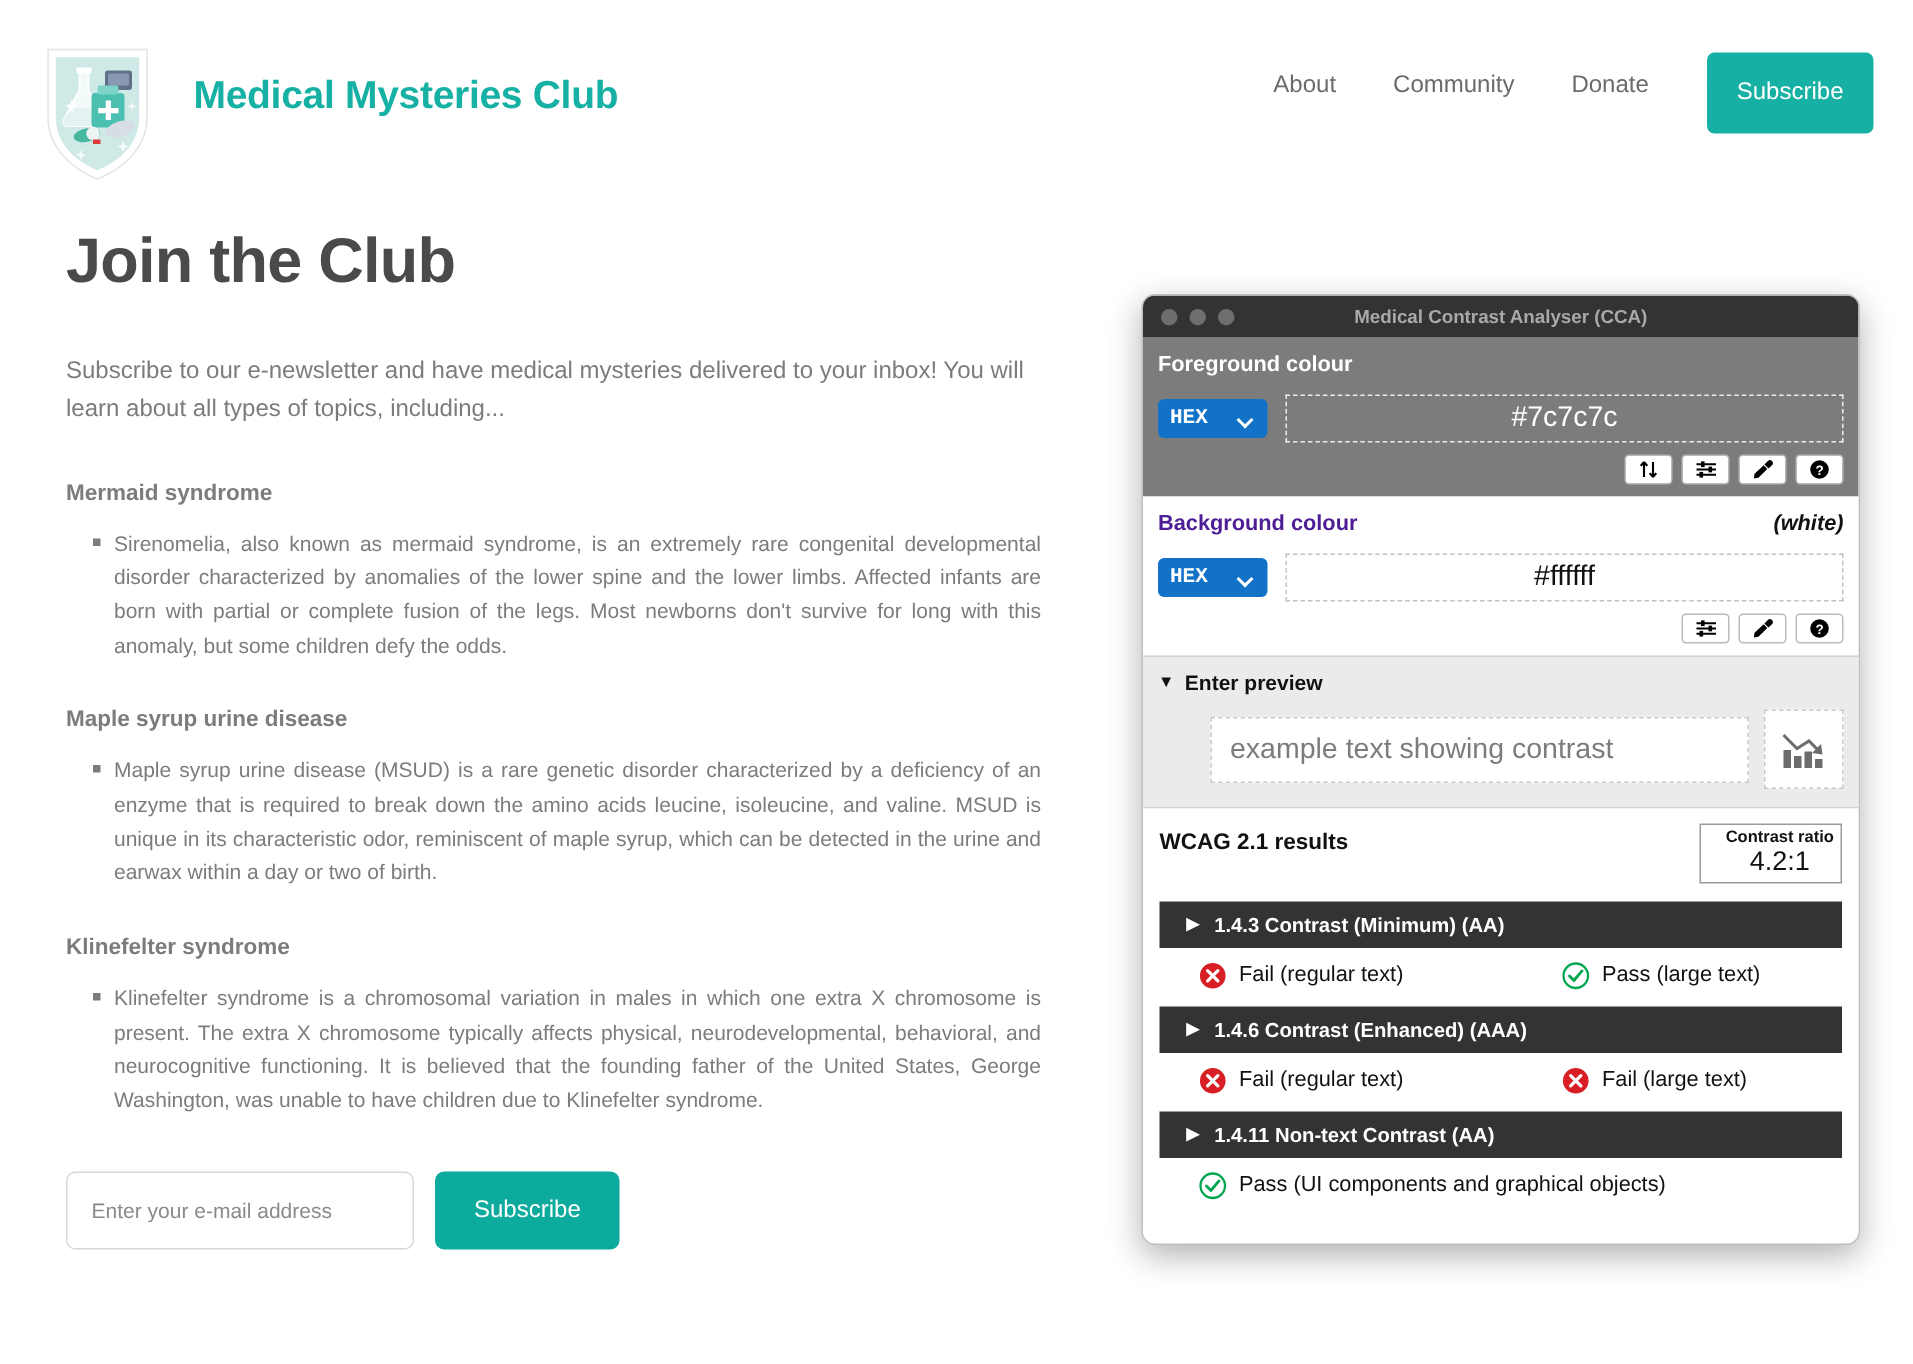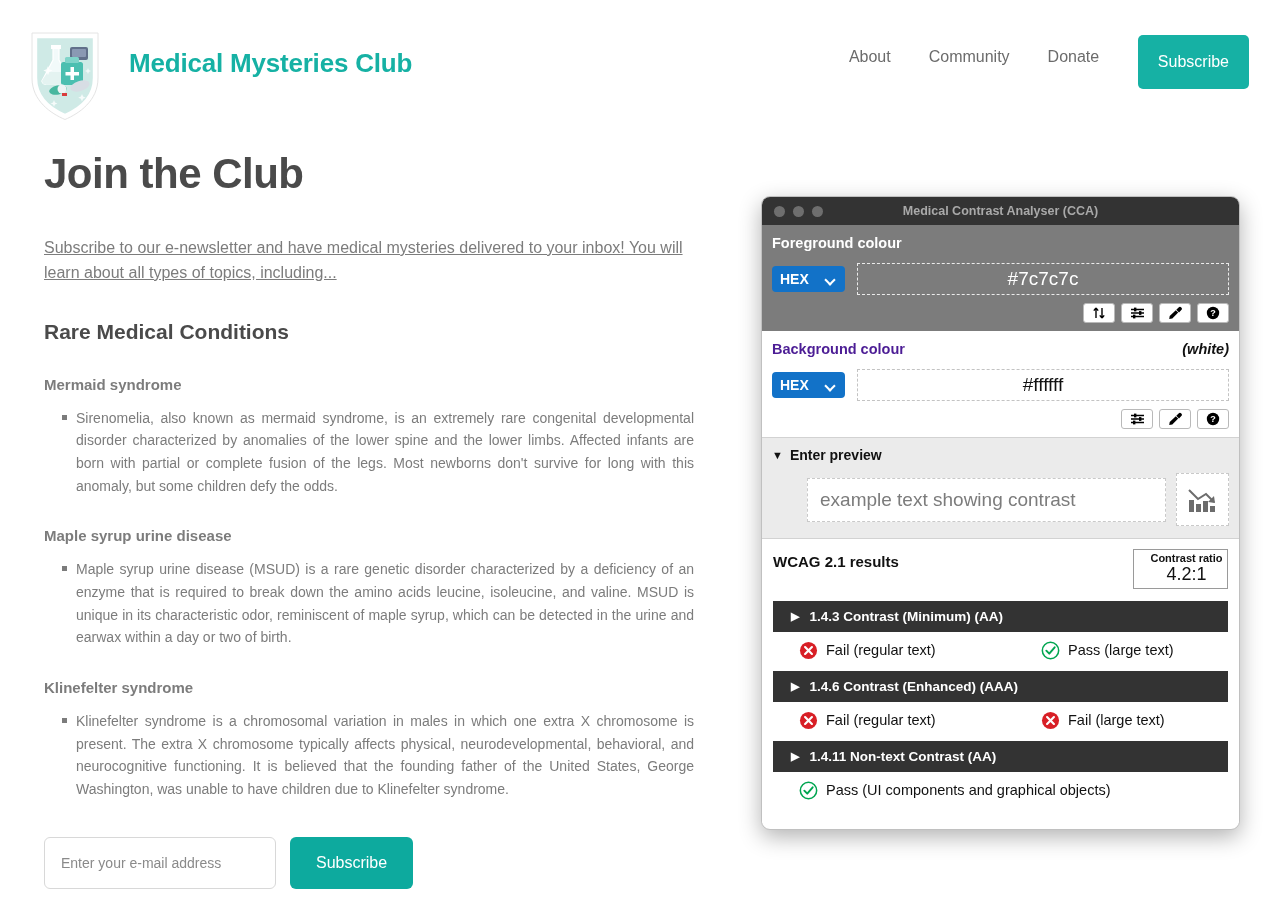--- a/index.html
+++ b/index.html
@@ -45,21 +45,20 @@
   .main {
     position:absolute; left:44px; top:150px; width:650px;
   }
   .page-title {
     font-size:42px; font-weight:bold; color:#4a4a4a;
     margin:0 0 38px 0; letter-spacing:-0.5px;
   }
   .intro {
     font-size:16px; color:#7c7c7c; line-height:1.55;
     margin:0 0 34px 0;
-    text-decoration:underline;
   }
   .section-title {
     font-size:21px; font-weight:bold; color:#4a4a4a;
     margin:0 0 32px 0;
   }
   .cond-title {
     font-size:15px; font-weight:bold; color:#7c7c7c;
     margin:0 0 14px 0;
   }
   .cond-list {
@@ -129,21 +128,21 @@
   .sec-label { font-size:14.5px; font-weight:bold; }
   .fg-section .sec-label { color:#ffffff; }
   .bg-section .sec-label { color:#4c1d95; }
   .sec-note { font-size:14.5px; font-style:italic; font-weight:bold; color:#111; }
 
   .color-row { display:flex; align-items:center; gap:12px; }
   .fmt-select {
     background:#1272c8; color:#ffffff; border:none; border-radius:4px;
     font-size:14px; font-weight:bold; height:26px; width:73px;
     padding:0 4px 0 8px;
-    font-family:Liberation Sans, sans-serif;
+    font-family:Liberation Mono, monospace;
     appearance:none; -webkit-appearance:none; cursor:pointer;
   }
   .select-wrap { position:relative; }
   .select-wrap::after {
     content:""; position:absolute; right:11px; top:10px;
     width:6px; height:6px; border-right:2px solid #fff; border-bottom:2px solid #fff;
     transform:rotate(45deg); pointer-events:none;
   }
   .hex-field {
     flex:1; height:32px;
@@ -266,21 +265,20 @@
     <a class="nav-link" href="#">Donate</a>
     <a class="nav-link" href="#">Q&amp;A</a>
   </div>
 
   <button class="nav-cta">Subscribe</button>
 </div>
 
 <div class="main">
   <h1 class="page-title">Join the Club</h1>
   <p class="intro">Subscribe to our e-newsletter and have medical mysteries delivered to your inbox! You will learn about all types of topics, including...</p>
-  <h2 class="section-title">Rare Medical Conditions</h2>
 
   <h3 class="cond-title">Mermaid syndrome</h3>
   <ul class="cond-list">
     <li>Sirenomelia, also known as mermaid syndrome, is an extremely rare congenital developmental disorder characterized by anomalies of the lower spine and the lower limbs. Affected infants are born with partial or complete fusion of the legs. Most newborns don't survive for long with this anomaly, but some children defy the odds.</li>
   </ul>
 
   <h3 class="cond-title">Maple syrup urine disease</h3>
   <ul class="cond-list">
     <li>Maple syrup urine disease (MSUD) is a rare genetic disorder characterized by a deficiency of an enzyme that is required to break down the amino acids leucine, isoleucine, and valine. MSUD is unique in its characteristic odor, reminiscent of maple syrup, which can be detected in the urine and earwax within a day or two of birth.</li>
   </ul>

